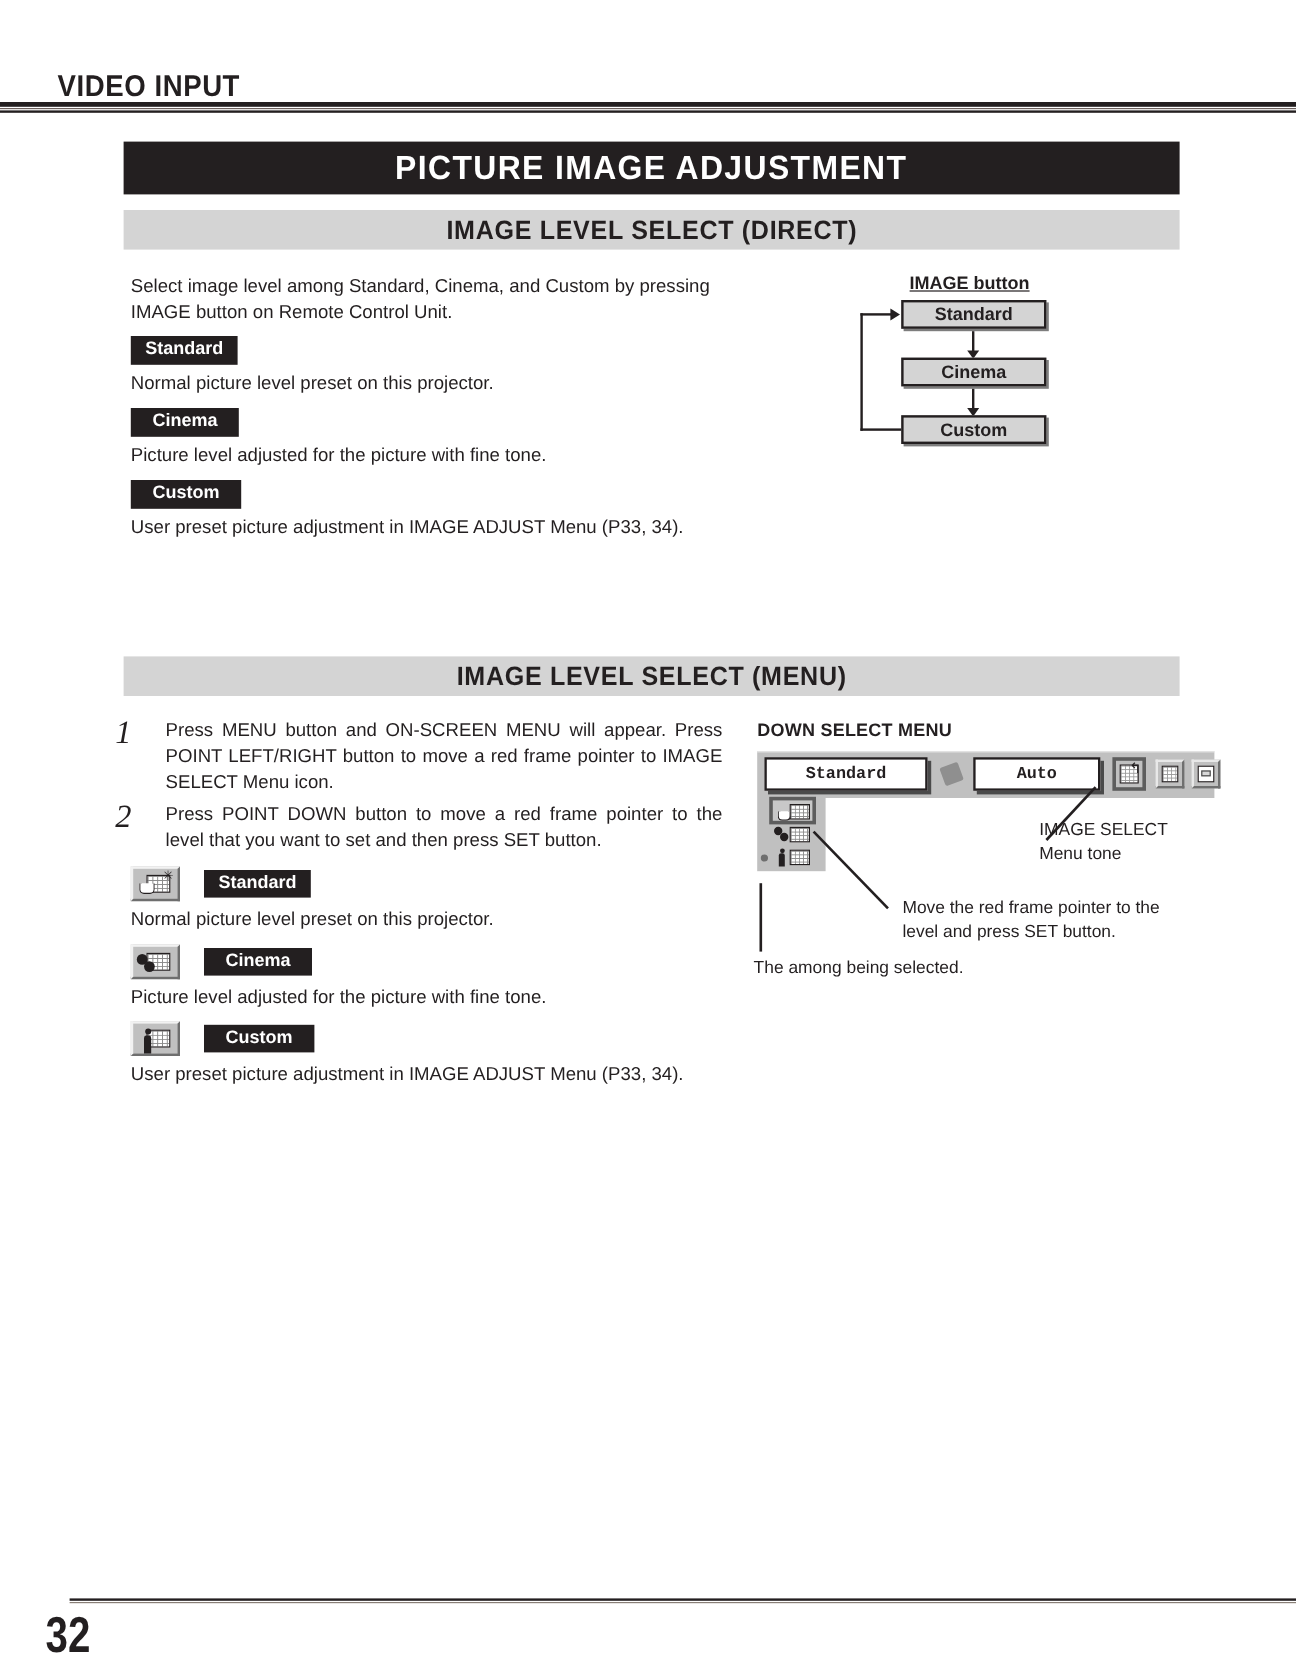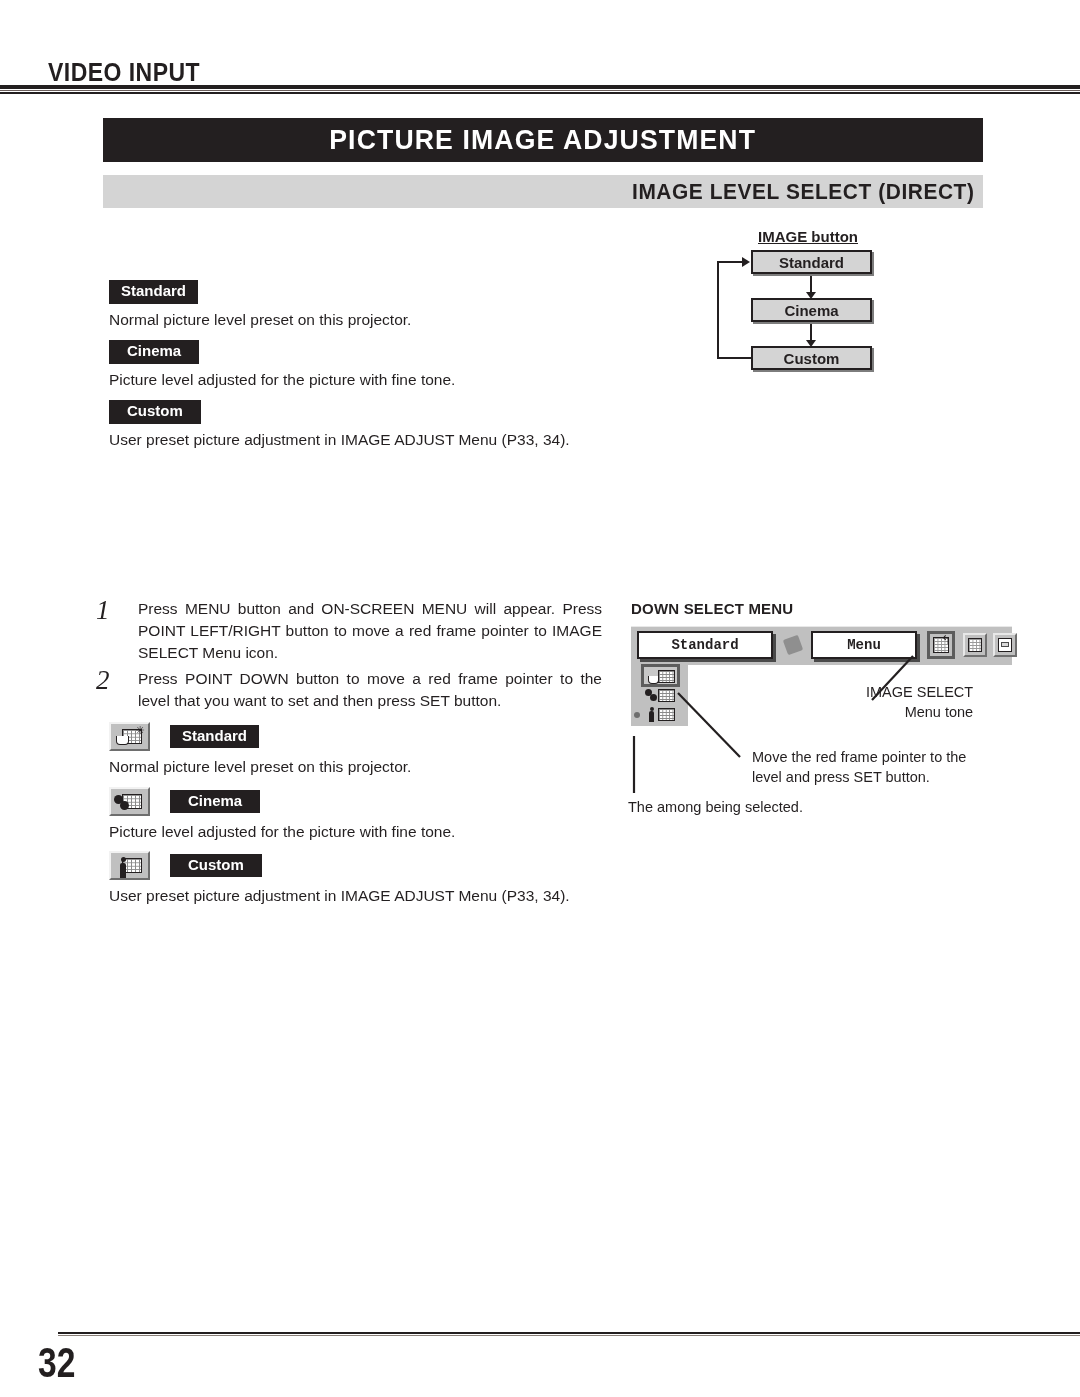--- a/index.html
+++ b/index.html
@@ -57,21 +57,21 @@
     background: #d4d4d4;
     display: flex; align-items: center; justify-content: center;
   }
   .section-bar span {
     font-size: 22px;
     font-weight: bold;
     letter-spacing: 0.6px;
     color: #231f20;
     transform: scaleX(0.95);
   }
-  #section-direct { left: 103px; top: 175px; justify-content: flex-end; }
+  #section-direct { left: 103px; top: 175px; }
   #section-menu   { left: 103px; top: 547px; }
 
   
   .body-text {
     font-size: 15.5px;
     line-height: 1.45;
     color: #231f20;
   }
   .intro-para {
     position: absolute;
@@ -396,21 +396,21 @@
     background: #6e6e6e;
   }
 
   
   .callout-label {
     position: absolute;
     font-size: 14.5px;
     line-height: 1.35;
     color: #231f20;
   }
-  #label-image-select { left: 866px; top: 683px; text-align: right; }
+  #label-image-select { left: 866px; top: 683px; }
   #label-move        { left: 752px; top: 748px; }
   #label-being       { left: 628px; top: 798px; }
 
   svg.callouts {
     position: absolute;
     left: 0; top: 0;
     width: 1080px; height: 1397px;
     pointer-events: none;
   }
 
@@ -445,20 +445,21 @@
   </div>
 
   <div class="title-bar">
     <span>PICTURE IMAGE ADJUSTMENT</span>
   </div>
 
   <div class="section-bar" id="section-direct">
     <span>IMAGE LEVEL SELECT (DIRECT)</span>
   </div>
 
+  <div class="intro-para body-text">Select image level among Standard, Cinema, and Custom by pressing IMAGE button on  Remote Control Unit.</div>
 
   <div class="lv-block" id="lv-standard">
     <div class="badge-row"><span class="badge">Standard</span></div>
     <div class="body-text">Normal picture level preset on this projector.</div>
   </div>
   <div class="lv-block" id="lv-cinema">
     <div class="badge-row"><span class="badge wide">Cinema</span></div>
     <div class="body-text">Picture level adjusted for the picture with fine tone.</div>
   </div>
   <div class="lv-block" id="lv-custom">
@@ -471,20 +472,23 @@
     <div class="loop-v"></div>
     <div class="loop-h-bottom"></div>
     <div class="loop-h-top"></div>
     <div class="flow-box" id="flow-standard">Standard</div>
     <div class="flow-arrow" id="flow-arrow-1"></div>
     <div class="flow-box" id="flow-cinema">Cinema</div>
     <div class="flow-arrow" id="flow-arrow-2"></div>
     <div class="flow-box" id="flow-custom">Custom</div>
   </div>
 
+  <div class="section-bar" id="section-menu">
+    <span>IMAGE LEVEL SELECT (MENU)</span>
+  </div>
 
   <div class="step" id="step-1">
     <div class="num">1</div>
     <div class="txt">Press MENU button and ON-SCREEN MENU will appear.  Press POINT LEFT/RIGHT button to move a red frame pointer to IMAGE SELECT Menu icon.</div>
   </div>
   <div class="step" id="step-2">
     <div class="num">2</div>
     <div class="txt">Press POINT DOWN button to move a red frame pointer to the level that you want to set and then press SET button.</div>
   </div>
 
@@ -532,21 +536,21 @@
 
   <div class="menu-shot">
     <div class="menu-bar"></div>
 
     <div class="menu-value-box" id="menu-level-box">Standard</div>
 
     <div class="mb-icon" id="mb-ico-sys">
       <div class="brush"></div>
     </div>
 
-    <div class="menu-value-box" id="menu-auto-box">Menu</div>
+    <div class="menu-value-box" id="menu-auto-box">Auto</div>
 
     <div class="mb-icon" id="mb-ico-select">
       <div class="mb-glyph"></div>
       <div class="mb-arrow">↰</div>
     </div>
     <div class="mb-icon" id="mb-ico-image">
       <div class="mb-glyph"></div>
     </div>
     <div class="mb-icon" id="mb-ico-screen">
       <div class="mb-glyph plain"></div>

